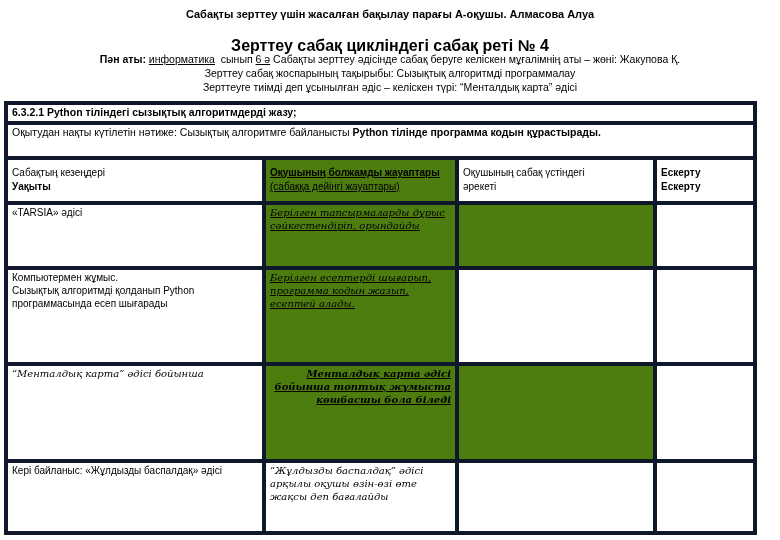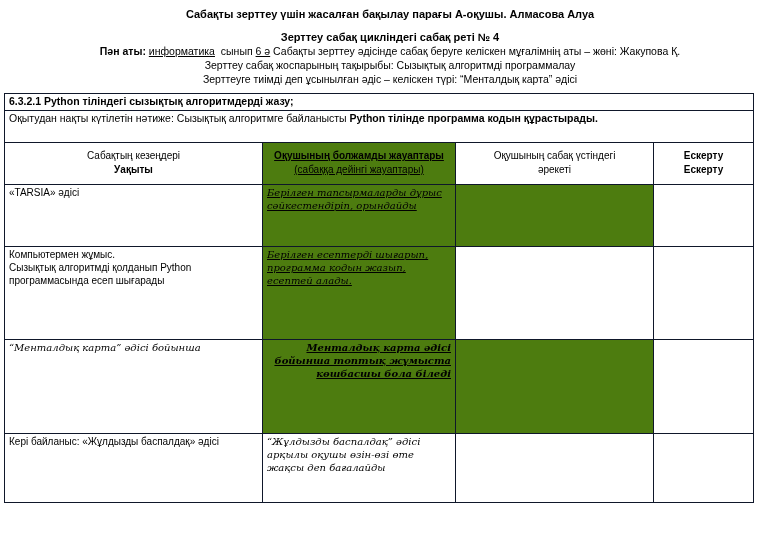--- a/index.html
+++ b/index.html
@@ -3,39 +3,39 @@
 <meta charset="utf-8">
 <style>
   html,body{margin:0;padding:0;}
   body{
     width:780px;height:540px;background:#ffffff;color:#000;
     font-family:"Liberation Sans", sans-serif;
     position:relative;overflow:hidden;
   }
   .doc-header{text-align:center;padding-top:8px;}
   .t1{font-size:11px;font-weight:bold;line-height:13px;text-align:center;}
-  .t2{font-size:11px;font-weight:bold;line-height:13px;margin-top:10px;}
+  .t2{font-size:16px;font-weight:bold;line-height:13px;margin-top:18px;}
   .t3,.t4,.t5{font-size:10.5px;line-height:14px;}
   .lbl-bold{font-weight:bold;}
   .und{text-decoration:underline;}
   table.obs{
     border-collapse:collapse;table-layout:fixed;
     margin:7px 0 0 4px;width:749px;
   }
   table.obs td{
-    border:1px solid #0f172a;
+    border:4px solid #0f172a;
     padding:1px 4px 2px 4px;
     vertical-align:top;
     font-size:10px;line-height:13px;
     overflow:hidden;
   }
   td.lav{background:#4d7c0f;text-decoration:underline;}
   tr.band1 td{height:12px;font-weight:bold;font-size:10.5px;}
   tr.band2 td{height:28px;font-size:10.5px;}
-  tr.colhead td{height:38px;vertical-align:middle;text-align:center;font-size:10px;line-height:14px;}
+  tr.colhead td{height:38px;vertical-align:middle;font-size:10px;line-height:14px;}
   .hb{font-weight:bold;}
   td.answer{
     font-family:"DejaVu Serif", serif;
     font-style:italic;font-size:10.5px;line-height:16px;margin-top:23px;
   }
   td.answer.bolded{font-weight:bold;text-align:right;}
   td.stage-italic{font-style:italic;font-family:"DejaVu Serif", serif;font-size:10.5px;}
   .prewrap{white-space:pre-line;}
   tr.rowA td{height:58px;}
   tr.rowB td{height:89px;}

